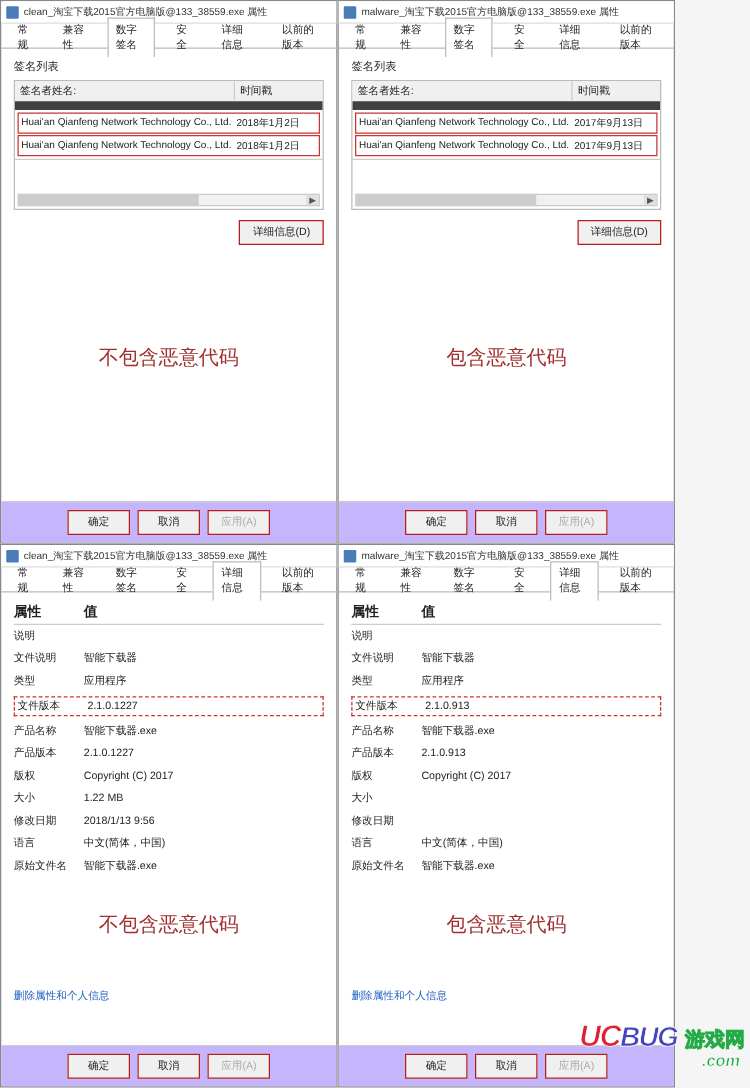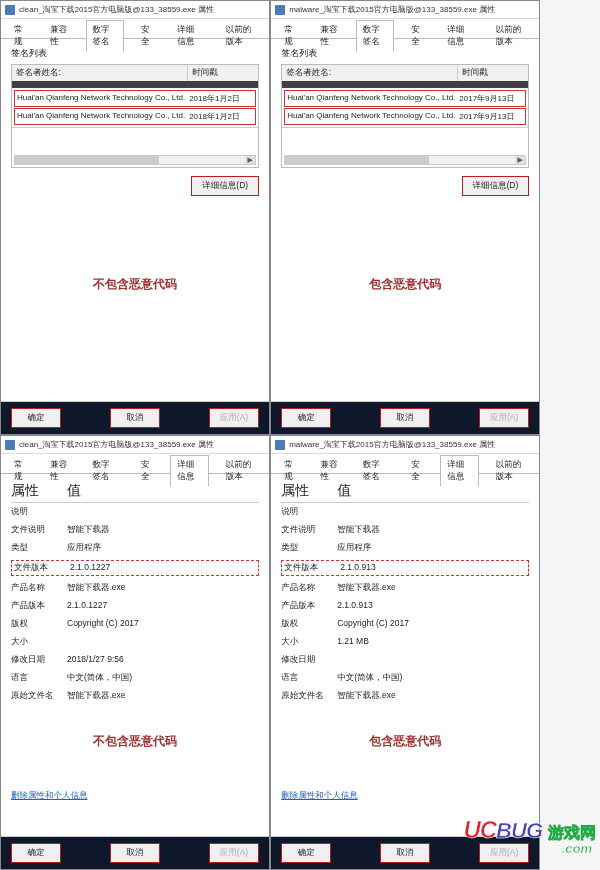--- a/index.html
+++ b/index.html
@@ -47,21 +47,21 @@
     white-space: nowrap;
     overflow: hidden;
     text-overflow: ellipsis;
     flex: 1;
   }
   .tabs {
     display: flex;
     border-bottom: 1px solid #bbb;
     height: 20px;
     padding: 0 6px;
-    align-items: flex-start;
+    align-items: center;
     gap: 10px;
   }
   .tab {
     font-size: 8.5px;
     padding: 3px 6px;
     border: 1px solid transparent;
     border-bottom: none;
     cursor: pointer;
     color: #222;
     position: relative;
@@ -154,41 +154,41 @@
     padding: 3px 10px;
     background: #f0f0f0;
     border: 1px solid #b91c1c;
     cursor: pointer;
     min-width: 50px;
     text-align: center;
   }
   .btn.disabled { color: #aaa; }
   .verdict {
     text-align: center;
-    font-size: 12px;
-    font-weight: 700;
+    font-size: 16px;
+    font-weight: 400;
     margin-top: 80px;
     margin-bottom: 60px;
   }
   .verdict.good { color: #a03030; }
   .verdict.bad  { color: #a03030; }
   .bottom-buttons {
     display: flex;
-    justify-content: space-between;
-    gap: 19px;
+    justify-content: center;
+    gap: 6px;
     padding: 6px 10px;
     border-top: 1px solid #ccc;
-    background: #0f172a;
+    background: #c4b5fd;
   }
 
   
   .kv-head {
     display: flex;
-    font-size: 14px;
-    font-weight: 400;
+    font-size: 11px;
+    font-weight: 700;
     border-bottom: 1px solid #ccc;
     padding-bottom: 2px;
     margin-bottom: 2px;
     align-items: center;
   }
   .kv-head .k { width: 56px; }
   .kv-body {
     display: flex;
     flex-direction: column;
     gap: 4px;
@@ -201,21 +201,20 @@
   .kv-row .k { width: 56px; color: #222; }
   .kv-row .v { flex: 1; color: #222; }
   .kv-row.highlighted {
     border: 1px dashed #c33;
     padding: 1px 2px;
     margin: 1px 0;
   }
   .remove-link {
     color: #2060c0;
     font-size: 8.5px;
-    text-decoration: underline;
     margin-top: 60px;
     cursor: pointer;
     display: inline-block;
   }
 
   .watermark {
     position: absolute;
     right: 4px;
     bottom: 26px;
     font-family: Arial, sans-serif;
@@ -388,24 +387,25 @@
         <div class="kv-row">
             <div class="k">产品版本</div>
             <div class="v">2.1.0.1227</div>
           </div>
         <div class="kv-row">
             <div class="k">版权</div>
             <div class="v">Copyright (C) 2017</div>
           </div>
         <div class="kv-row">
             <div class="k">大小</div>
+            <div class="v">1.22 MB</div>
           </div>
         <div class="kv-row">
             <div class="k">修改日期</div>
-            <div class="v">2018/1/27 9:56</div>
+            <div class="v">2018/1/13 9:56</div>
           </div>
         <div class="kv-row">
             <div class="k">语言</div>
             <div class="v">中文(简体，中国)</div>
           </div>
         <div class="kv-row">
             <div class="k">原始文件名</div>
             <div class="v">智能下载器.exe</div>
           </div>
       </div>
@@ -461,21 +461,20 @@
         <div class="kv-row">
             <div class="k">产品版本</div>
             <div class="v">2.1.0.913</div>
           </div>
         <div class="kv-row">
             <div class="k">版权</div>
             <div class="v">Copyright (C) 2017</div>
           </div>
         <div class="kv-row">
             <div class="k">大小</div>
-            <div class="v">1.21 MB</div>
           </div>
         <div class="kv-row">
             <div class="k">修改日期</div>
           </div>
         <div class="kv-row">
             <div class="k">语言</div>
             <div class="v">中文(简体，中国)</div>
           </div>
         <div class="kv-row">
             <div class="k">原始文件名</div>

